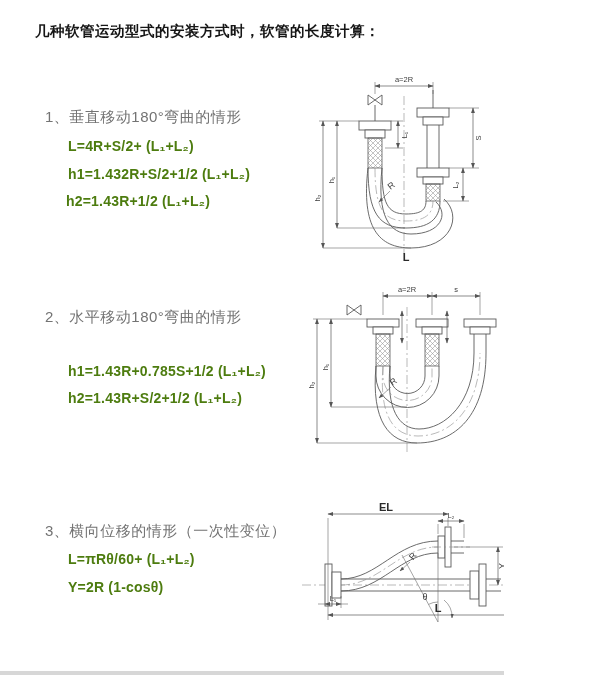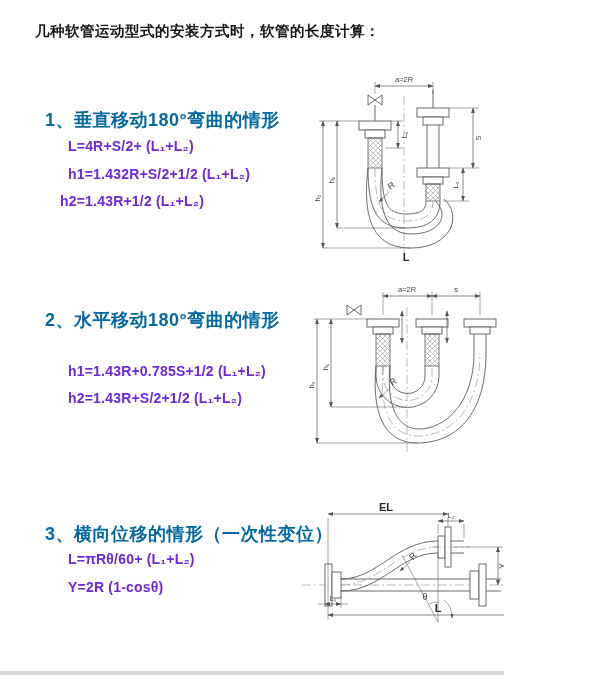--- a/index.html
+++ b/index.html
@@ -4,22 +4,22 @@
 <style>
   html,body{margin:0;padding:0;background:#ffffff;}
   .page{
     position:relative;width:504px;height:675px;background:#fff;overflow:hidden;
     font-family:"Liberation Sans","DejaVu Sans",sans-serif;color:#111;
   }
   .doc-title{
     position:absolute;left:35px;top:22px;font-size:14.5px;font-weight:bold;
     letter-spacing:.5px;color:#161616;
   }
-  .sec-heading{position:absolute;font-size:18px;font-weight:bold;color:#0369a1;letter-spacing:.5px;}
-  .formula{position:absolute;font-size:14px;font-weight:bold;color:#6d28d9;letter-spacing:.2px;}
+  .sec-heading{position:absolute;font-size:15px;font-weight:normal;color:#737373;letter-spacing:.5px;}
+  .formula{position:absolute;font-size:14px;font-weight:bold;color:#4d7c0f;letter-spacing:.2px;}
   .diagram{position:absolute;}
   
   .ln{stroke:#5a5a5a;stroke-width:0.9;fill:none;}
   .thin{stroke:#6a6a6a;stroke-width:0.6;fill:none;}
   .dim{stroke:#5a5a5a;stroke-width:0.7;fill:none;}
   .cl{stroke:#8a8a8a;stroke-width:0.6;fill:none;stroke-dasharray:9 3 2 3;}
   .hatchbox{stroke:#5a5a5a;stroke-width:0.8;}
   .part{fill:#ffffff;stroke:#5a5a5a;stroke-width:0.9;}
   text.dimtxt{font-size:7.5px;fill:#3c3c3c;font-family:"Liberation Sans","DejaVu Sans",sans-serif;}
   text.biglbl{font-size:11px;font-weight:bold;fill:#2b2b2b;font-family:"Liberation Sans","DejaVu Sans",sans-serif;}
@@ -28,21 +28,21 @@
 </head>
 <body>
 
 <div class="page">
 
   <div class="doc-title">几种软管运动型式的安装方式时，软管的长度计算：</div>
 
   <div class="sec-heading" style="left:45px;top:108px">1、垂直移动180°弯曲的情形</div>
   <div class="formula" style="left:68px;top:138px">L=4R+S/2+ (L₁+L₂)</div>
   <div class="formula" style="left:68px;top:166px">h1=1.432R+S/2+1/2 (L₁+L₂)</div>
-  <div class="formula" style="left:60px;top:193px">h2=1.43R+1/2 (L₁+L₂)</div>
+  <div class="formula" style="left:66px;top:193px">h2=1.43R+1/2 (L₁+L₂)</div>
 
   <svg class="diagram" style="left:313px;top:68px" width="212" height="196" viewBox="0 0 212 196">
     <defs>
       <marker id="m1" viewBox="0 0 10 10" refX="9" refY="5" markerWidth="8" markerHeight="8" orient="auto-start-reverse">
         <path d="M0,1.5 L10,5 L0,8.5 z" fill="#555"></path>
       </marker>
       <pattern id="hA" width="5" height="5" patternUnits="userSpaceOnUse">
         <path d="M0,5 L5,0 M0,0 L5,5" stroke="#8b8b8b" stroke-width="0.5"></path>
       </pattern>
     </defs>

